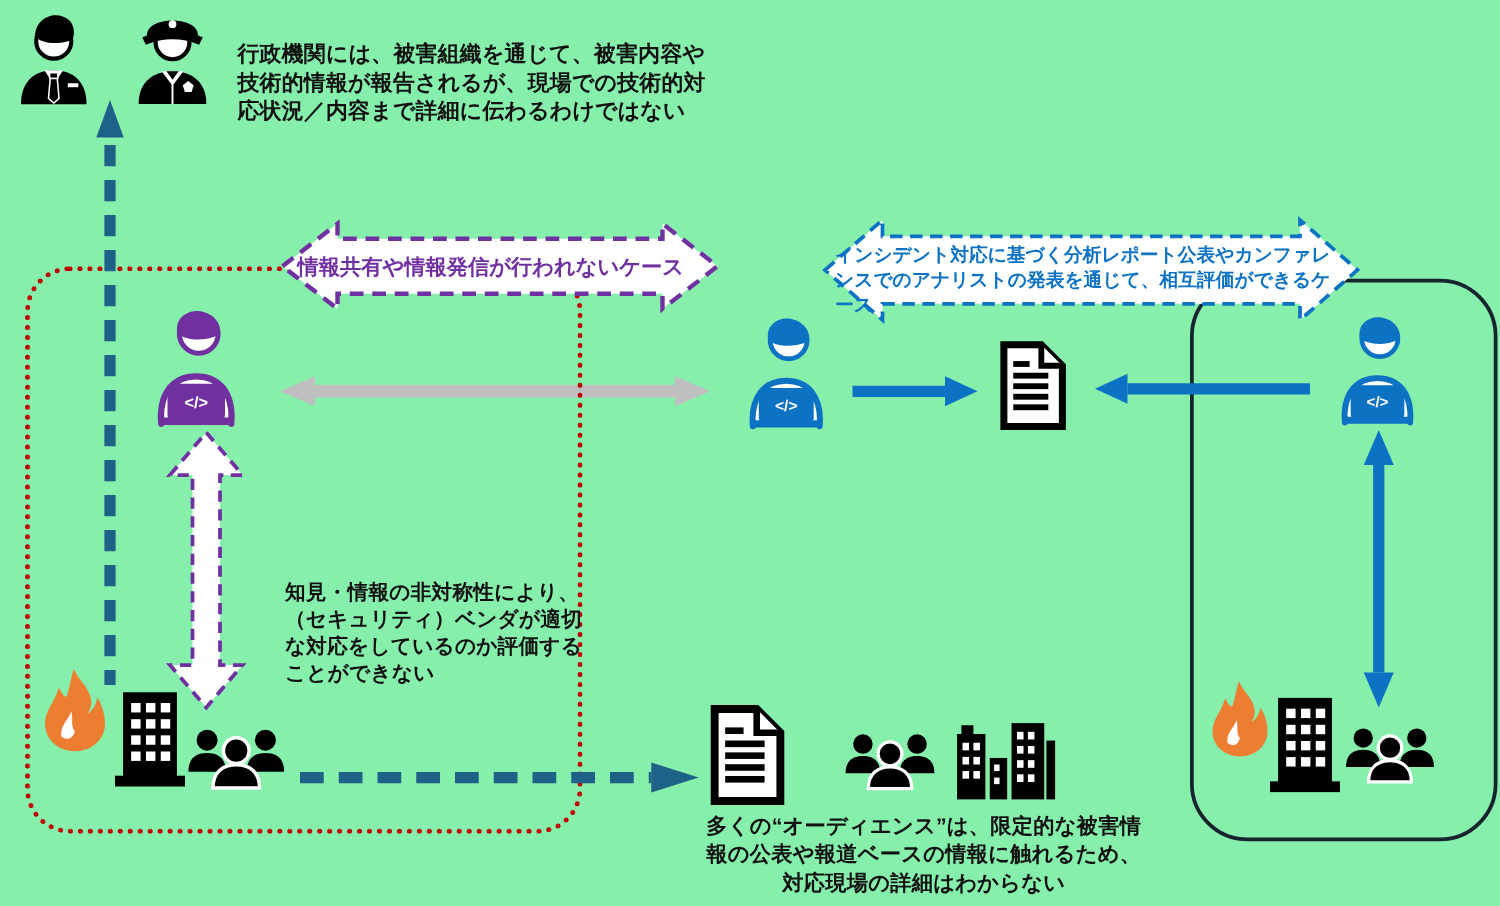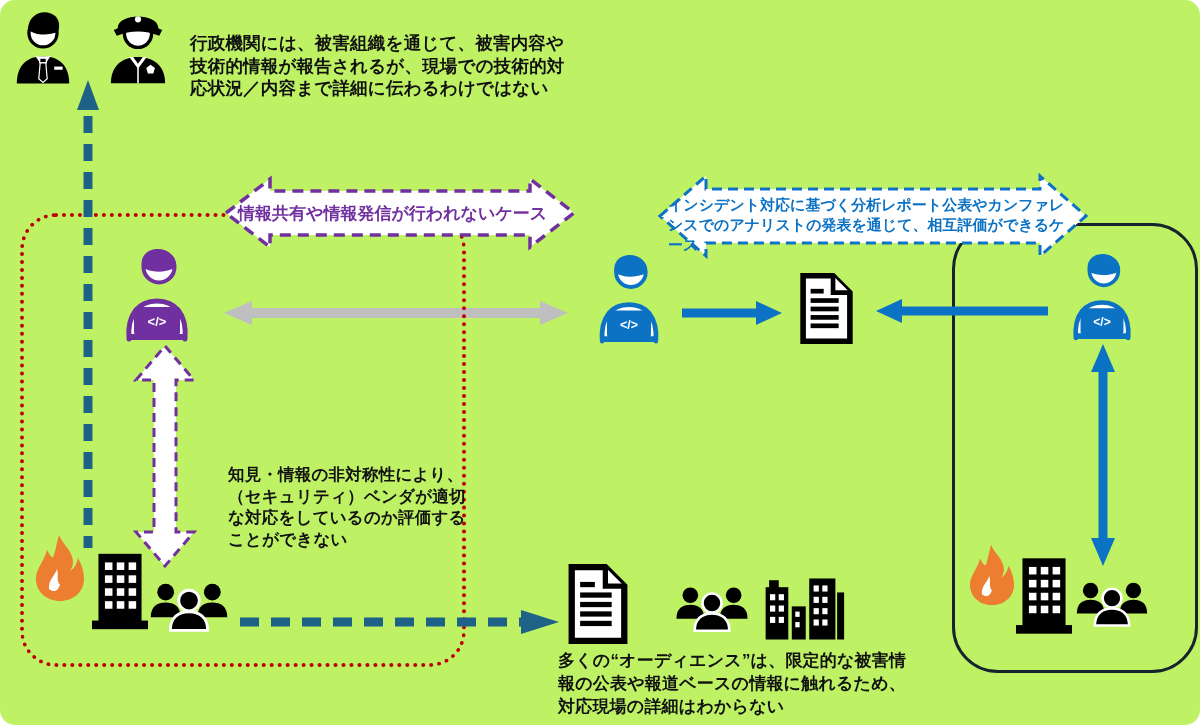--- a/index.html
+++ b/index.html
@@ -1,17 +1,17 @@
 <!DOCTYPE html>
 <html><head>
 <meta charset="utf-8">
 <style>
   html,body{margin:0;padding:0;background:#fff;}
-  #stage{position:relative;width:1200px;height:725px;background:#bef264;overflow:hidden;
-         font-family:"Liberation Sans","DejaVu Sans",sans-serif;border-radius:15px;}
+  #stage{position:relative;width:1200px;height:725px;background:#86efac;overflow:hidden;
+         font-family:"Liberation Sans","DejaVu Sans",sans-serif;}
   .abs{position:absolute;}
   .note{color:#111;font-weight:bold;line-height:22.5px;font-size:17.5px;letter-spacing:0.2px;}
   .case-label{font-weight:bold;text-align:left;}
   .z1{z-index:1}.z2{z-index:2}.z3{z-index:3}.z4{z-index:4}.z5{z-index:5}
   #red-zone{border:4px dotted #C00000;border-radius:36px;}
   #peer-frame{border:3px solid #16242E;border-radius:46px;background:transparent;}
   #nda-box{background:#C00000;color:#fff;font-weight:bold;font-size:17.5px;
            display:flex;align-items:center;justify-content:center;}
   svg{display:block;overflow:visible;}
 </style>
@@ -238,16 +238,16 @@
         <rect x="67" y="12" width="6" height="7"></rect>
       <rect x="57" y="25" width="6" height="7"></rect>
         <rect x="67" y="25" width="6" height="7"></rect>
       <rect x="57" y="38" width="6" height="7"></rect>
         <rect x="67" y="38" width="6" height="7"></rect>
       <rect x="57" y="51" width="6" height="7"></rect>
         <rect x="67" y="51" width="6" height="7"></rect>
     </g>
   </svg>
 
-  <div class="abs z4 note" style="left:558px;top:649px;width:362px;font-size:17px;line-height:23px;">多くの“オーディエンス”は、限定的な被害情報の公表や報道ベースの情報に触れるため、対応現場の詳細はわからない</div>
+  <div class="abs z4 note" style="left:558px;top:649px;width:362px;font-size:17px;line-height:23px;text-align:center;">多くの“オーディエンス”は、限定的な被害情報の公表や報道ベースの情報に触れるため、対応現場の詳細はわからない</div>
 
 
 </div>
 
 </body></html>

